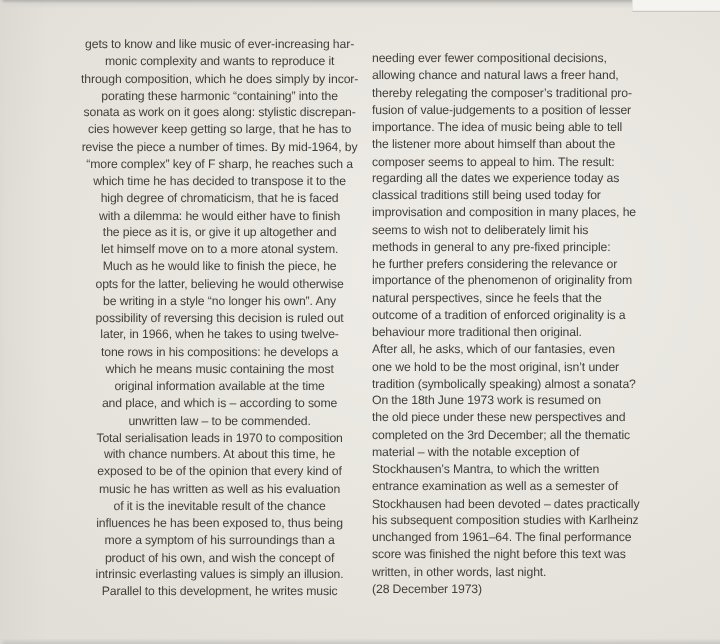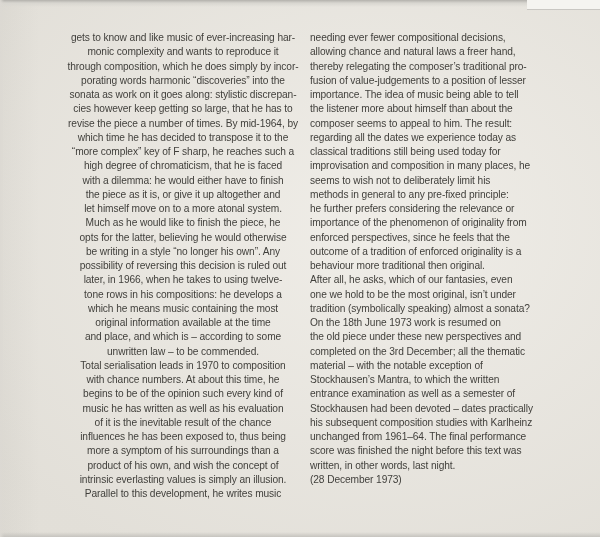--- a/index.html
+++ b/index.html
@@ -55,56 +55,56 @@
   .col {
     position: absolute;
     top: 31px;
     color: var(--ink, #403f3b);
     font-size: 10.2px;
     line-height: 14.25px;
     letter-spacing: -0.1px;
     font-weight: 400;
   }
   .col-left  { left: 56px;  width: 254px; text-align: center; }
-  .col-right { left: 310px; width: 258px; text-align: left; }
+  .col-right { left: 310px; width: 258px; text-align: left; margin-top: 12px; }
   .line { white-space: nowrap; line-height: 14.25px; }
 </style>
 </head>
 <body>
 
 <div class="page">
   <div class="vignette"></div>
 
   <div class="col col-left">
       <div class="line">gets to know and like music of ever-increasing har-</div>
       <div class="line">monic complexity and wants to reproduce it</div>
       <div class="line">through composition, which he does simply by incor-</div>
-      <div class="line">porating words harmonic “discoveries” into the</div>
+      <div class="line">porating these harmonic “containing” into the</div>
       <div class="line">sonata as work on it goes along: stylistic discrepan-</div>
       <div class="line">cies however keep getting so large, that he has to</div>
       <div class="line">revise the piece a number of times. By mid-1964, by</div>
+      <div class="line">“more complex” key of F sharp, he reaches such a</div>
       <div class="line">which time he has decided to transpose it to the</div>
-      <div class="line">“more complex” key of F sharp, he reaches such a</div>
       <div class="line">high degree of chromaticism, that he is faced</div>
       <div class="line">with a dilemma: he would either have to finish</div>
       <div class="line">the piece as it is, or give it up altogether and</div>
       <div class="line">let himself move on to a more atonal system.</div>
       <div class="line">Much as he would like to finish the piece, he</div>
       <div class="line">opts for the latter, believing he would otherwise</div>
       <div class="line">be writing in a style “no longer his own”. Any</div>
       <div class="line">possibility of reversing this decision is ruled out</div>
       <div class="line">later, in 1966, when he takes to using twelve-</div>
       <div class="line">tone rows in his compositions: he develops a</div>
       <div class="line">which he means music containing the most</div>
       <div class="line">original information available at the time</div>
       <div class="line">and place, and which is – according to some</div>
       <div class="line">unwritten law – to be commended.</div>
       <div class="line">Total serialisation leads in 1970 to composition</div>
       <div class="line">with chance numbers. At about this time, he</div>
-      <div class="line">begins to be of the opinion such every kind of</div>
+      <div class="line">exposed to be of the opinion that every kind of</div>
       <div class="line">music he has written as well as his evaluation</div>
       <div class="line">of it is the inevitable result of the chance</div>
       <div class="line">influences he has been exposed to, thus being</div>
       <div class="line">more a symptom of his surroundings than a</div>
       <div class="line">product of his own, and wish the concept of</div>
       <div class="line">intrinsic everlasting values is simply an illusion.</div>
       <div class="line">Parallel to this development, he writes music</div>
     </div>
 
   <div class="col col-right">
@@ -115,21 +115,21 @@
       <div class="line">importance. The idea of music being able to tell</div>
       <div class="line">the listener more about himself than about the</div>
       <div class="line">composer seems to appeal to him. The result:</div>
       <div class="line">regarding all the dates we experience today as</div>
       <div class="line">classical traditions still being used today for</div>
       <div class="line">improvisation and composition in many places, he</div>
       <div class="line">seems to wish not to deliberately limit his</div>
       <div class="line">methods in general to any pre-fixed principle:</div>
       <div class="line">he further prefers considering the relevance or</div>
       <div class="line">importance of the phenomenon of originality from</div>
-      <div class="line">enforced perspectives, since he feels that the</div>
+      <div class="line">natural perspectives, since he feels that the</div>
       <div class="line">outcome of a tradition of enforced originality is a</div>
       <div class="line">behaviour more traditional then original.</div>
       <div class="line">After all, he asks, which of our fantasies, even</div>
       <div class="line">one we hold to be the most original, isn’t under</div>
       <div class="line">tradition (symbolically speaking) almost a sonata?</div>
       <div class="line">On the 18th June 1973 work is resumed on</div>
       <div class="line">the old piece under these new perspectives and</div>
       <div class="line">completed on the 3rd December; all the thematic</div>
       <div class="line">material – with the notable exception of</div>
       <div class="line">Stockhausen’s Mantra, to which the written</div>

